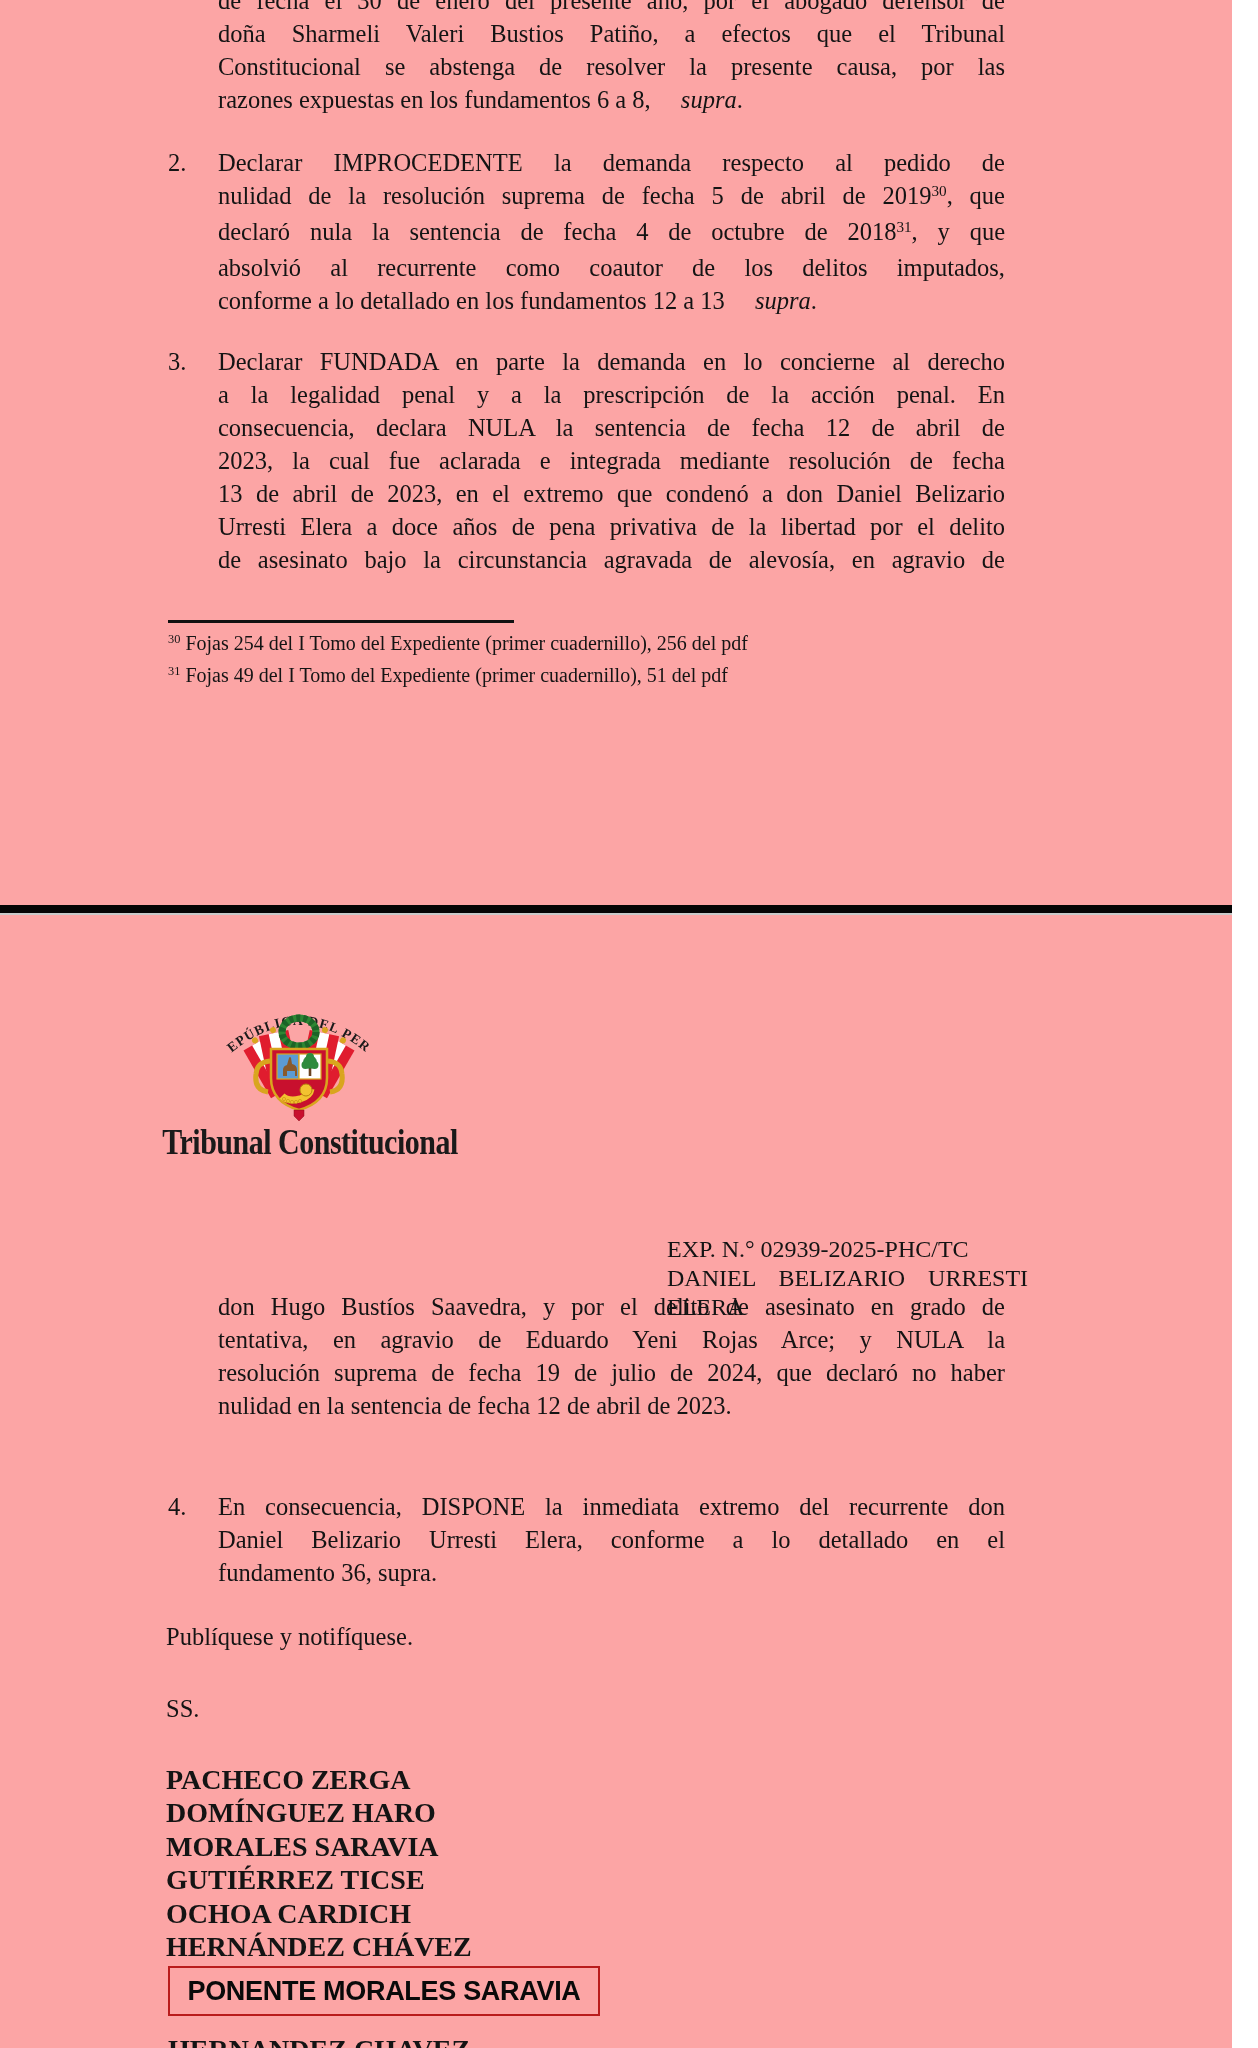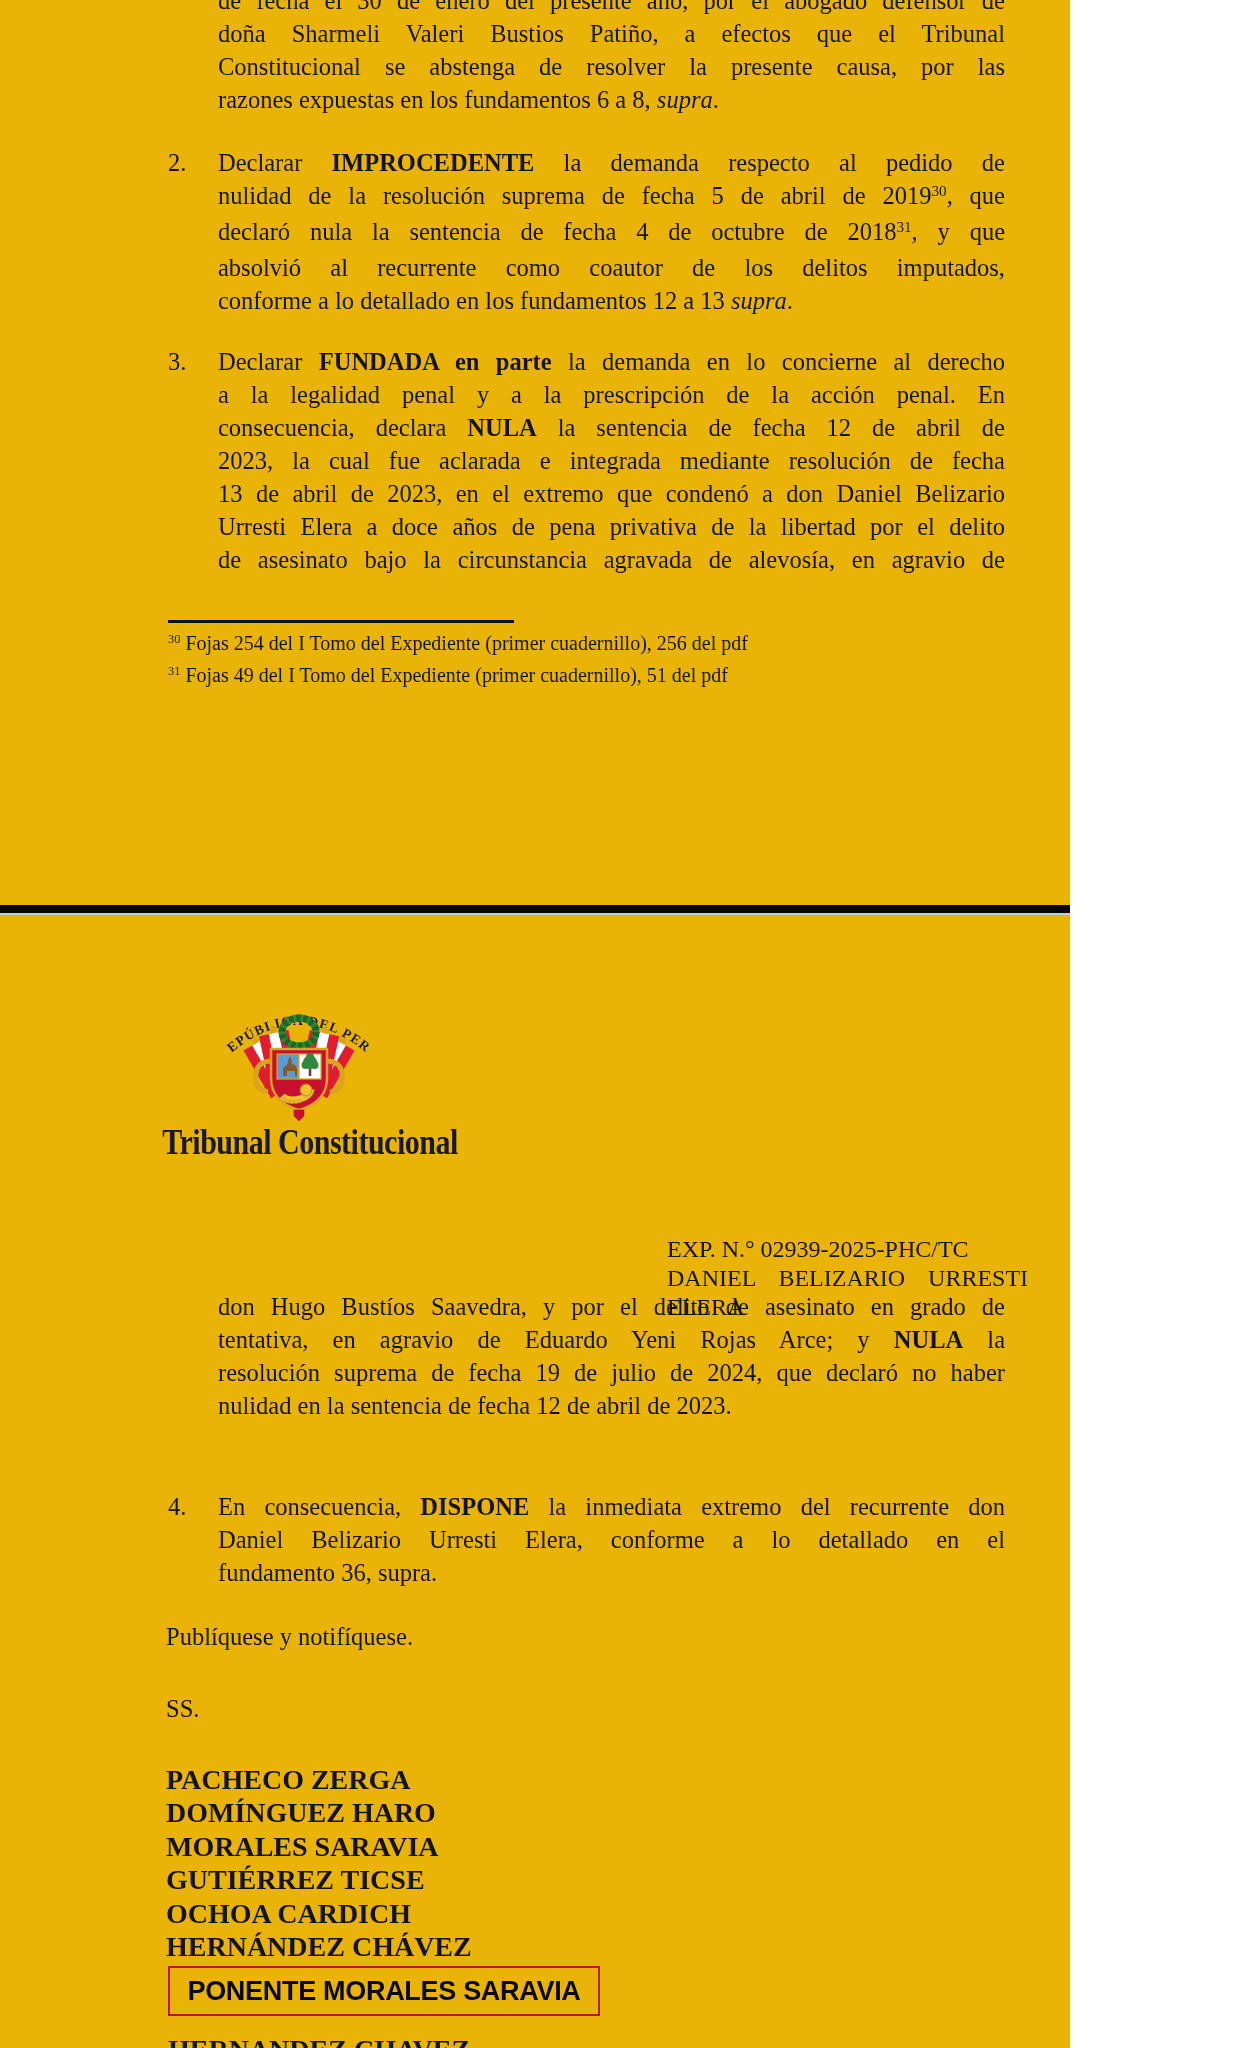--- a/index.html
+++ b/index.html
@@ -1,23 +1,23 @@
 <!DOCTYPE html>
 <html><head>
 <meta charset="utf-8">
 <style>
   html,body{margin:0;padding:0;background:#fff;}
-  .page{position:relative;width:1070px;height:2048px;background:#eab308;overflow:hidden;
+  .page{position:relative;width:1232px;height:2048px;background:#fca5a5;overflow:hidden;
         font-family:"Liberation Serif",serif;color:#141414;}
   .para{position:absolute;left:218px;width:787px;font-size:24.5px;line-height:33px;}
   .ln{text-align:justify;text-align-last:justify;}
   .ln.l{text-align-last:left;}
   .num{position:absolute;left:168px;font-size:24.5px;line-height:33px;}
-  .b{font-weight:bold;}
-  .i{font-style:italic;}
+  .b{font-weight:normal;}
+  .i{font-style:italic;margin-left:24px;}
   sup{font-size:0.62em;vertical-align:baseline;position:relative;top:-0.55em;}
   .fnrule{position:absolute;left:168px;top:620px;width:346px;height:3px;background:#111;}
   .footnotes{position:absolute;left:168px;top:629px;width:800px;font-size:20px;line-height:29px;}
   .pagebar{position:absolute;left:0;top:905px;width:1258px;height:8px;background:#050505;
            border-bottom:2px solid #c9c9c9;}
   .arms{position:absolute;left:224px;top:992px;}
   .tribunal{position:absolute;left:160px;top:1122px;width:300px;text-align:center;font-size:30px;
             font-weight:bold;letter-spacing:-0.5px;transform:scaleY(1.18);transform-origin:top;color:#1a1a1a;}
   .exp{position:absolute;left:667px;top:1235px;font-size:24px;line-height:29px;}
   .expln.ws{word-spacing:17px;}

